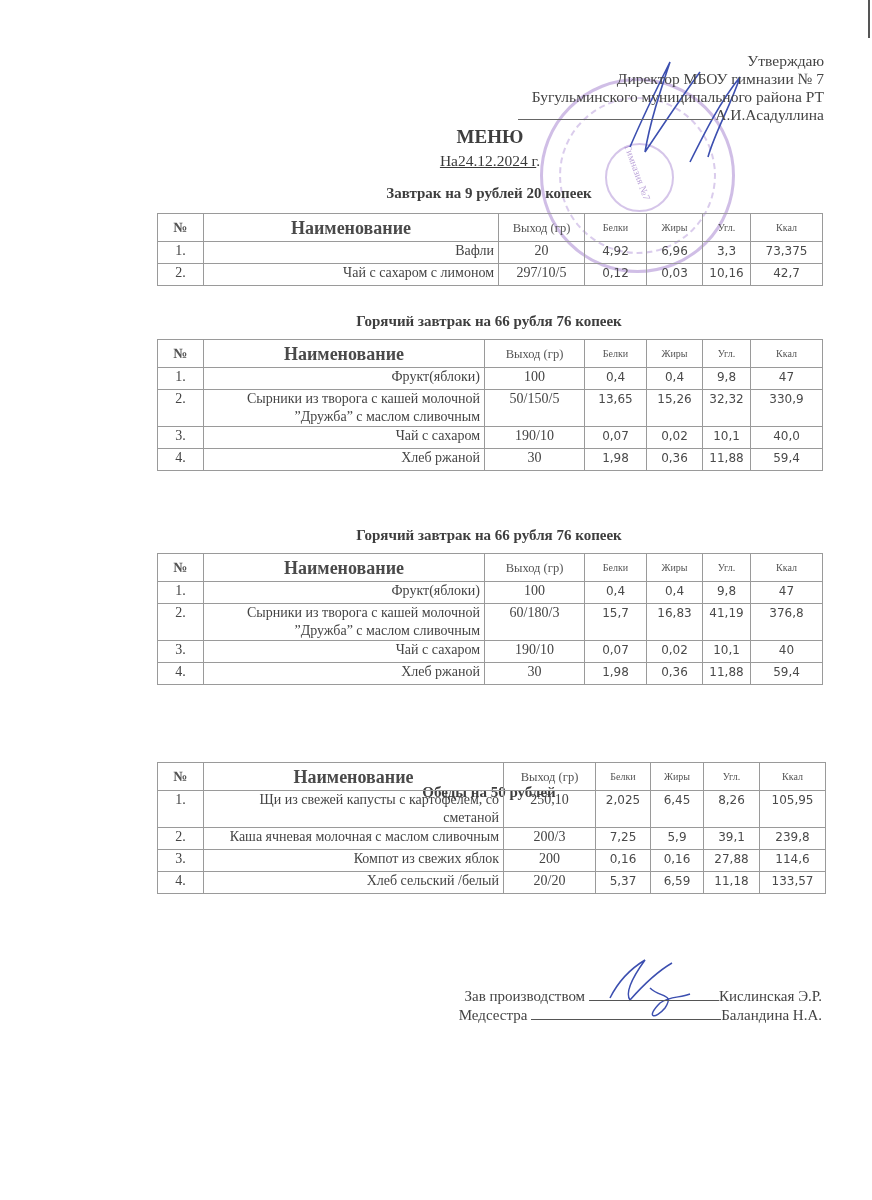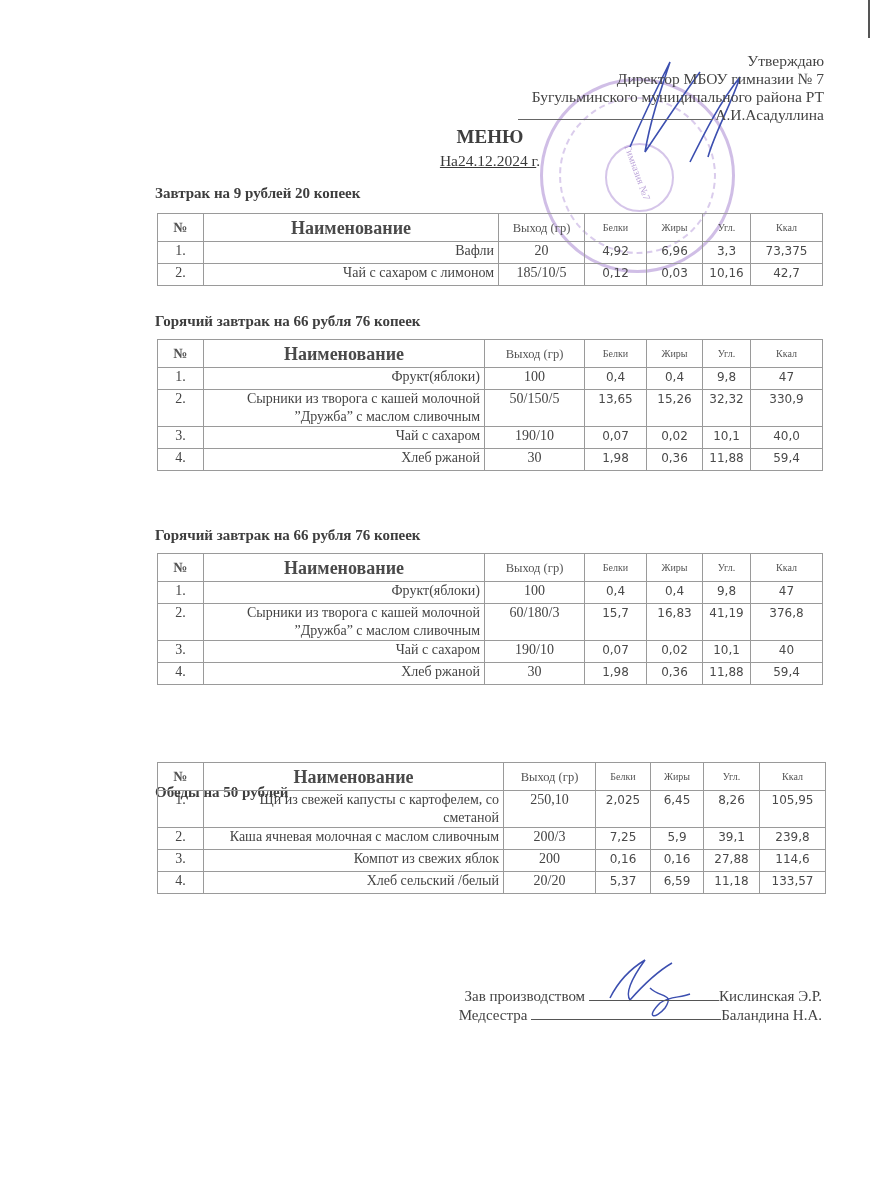--- a/index.html
+++ b/index.html
@@ -19,21 +19,21 @@
     border:2px dashed rgba(150,110,200,0.35); }
   .stamp::after { content:""; position:absolute; left:62px; top:62px; width:65px; height:65px; border-radius:50%;
     border:2px solid rgba(150,110,200,0.4); }
   .stamp-text { position:absolute; left:0; right:0; top:86px; text-align:center; font-size:10px; color:rgba(140,100,190,0.6); transform:rotate(70deg); }
   .sig-dir { position:absolute; left:590px; top:52px; }
 
   .title { position:absolute; left:0; width:980px; top:126px; text-align:center; font-weight:bold; font-size:19px; color:#3e3e3e; }
   .date { position:absolute; left:0; width:980px; top:152px; text-align:center; font-size:15.5px; }
   .date span { text-decoration:underline;text-align:right; }
 
-  .section-title { position:absolute; left:155px; width:668px; text-align:left; font-weight:bold; font-size:15px; color:#3e3e3e; }
+  .section-title { position:absolute; left:155px; width:668px; text-align:center; font-weight:bold; font-size:15px; color:#3e3e3e; }
 
   table.menu { position:absolute; left:157px; width:665px; border-collapse:collapse; table-layout:fixed; }
   table.menu td, table.menu th { border:1px solid #9a9a9a; padding:0 4px; vertical-align:top; line-height:18px; }
   table.menu th { font-weight:normal; height:27px; vertical-align:middle; font-size:10px; color:#555; text-align:center; }
   table.menu th.h-num { font-size:14px; font-weight:bold; }
   table.menu th.h-name { font-size:18px; font-weight:bold; color:#4a4a4a; }
   table.menu th.h-out { font-size:12.5px;margin-top:36px; }
   table.menu td { font-size:14px; height:21px; color:#444; }
   table.menu td.c-num { text-align:center; }
   table.menu td.c-name { text-align:right; padding-left:6px; }
@@ -96,21 +96,21 @@
     <td class="c-name">Вафли</td>
     <td class="c-out">20</td>
     <td class="c-n">4,92</td>
     <td class="c-n">6,96</td>
     <td class="c-n">3,3</td>
     <td class="c-n">73,375</td>
   </tr>
   <tr>
     <td class="c-num">2.</td>
     <td class="c-name">Чай с сахаром с лимоном</td>
-    <td class="c-out">185/10/5</td>
+    <td class="c-out">297/10/5</td>
     <td class="c-n">0,12</td>
     <td class="c-n">0,03</td>
     <td class="c-n">10,16</td>
     <td class="c-n">42,7</td>
   </tr>
 </tbody>
   </table>
 
 <div class="section-title" style="top:313px;">Горячий завтрак на 66 рубля 76 копеек</div>
 <table class="menu" style="top:339px;">

